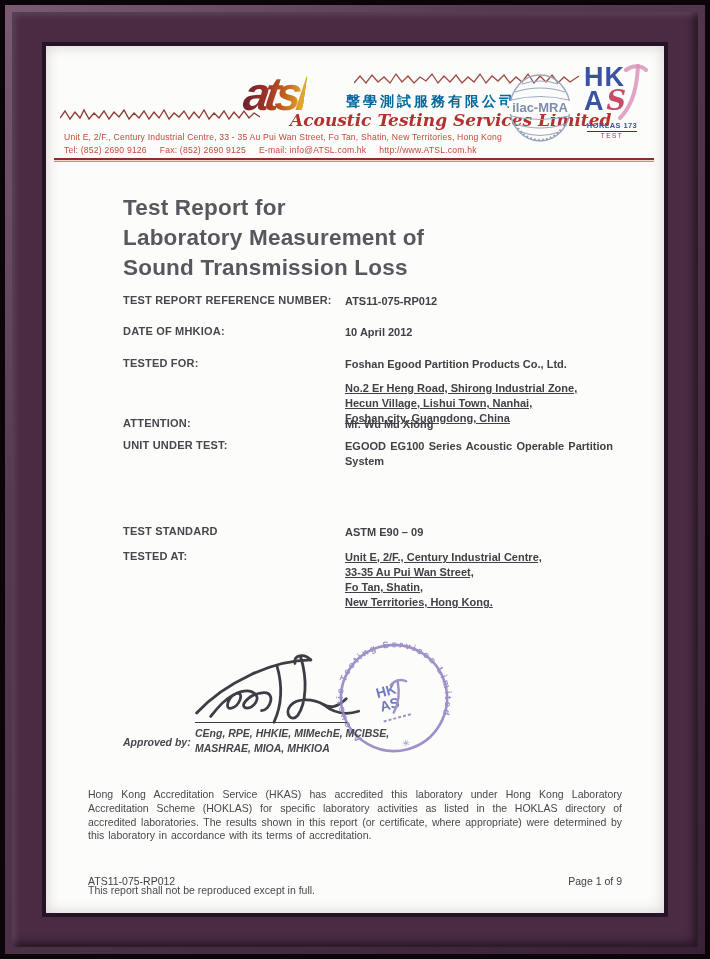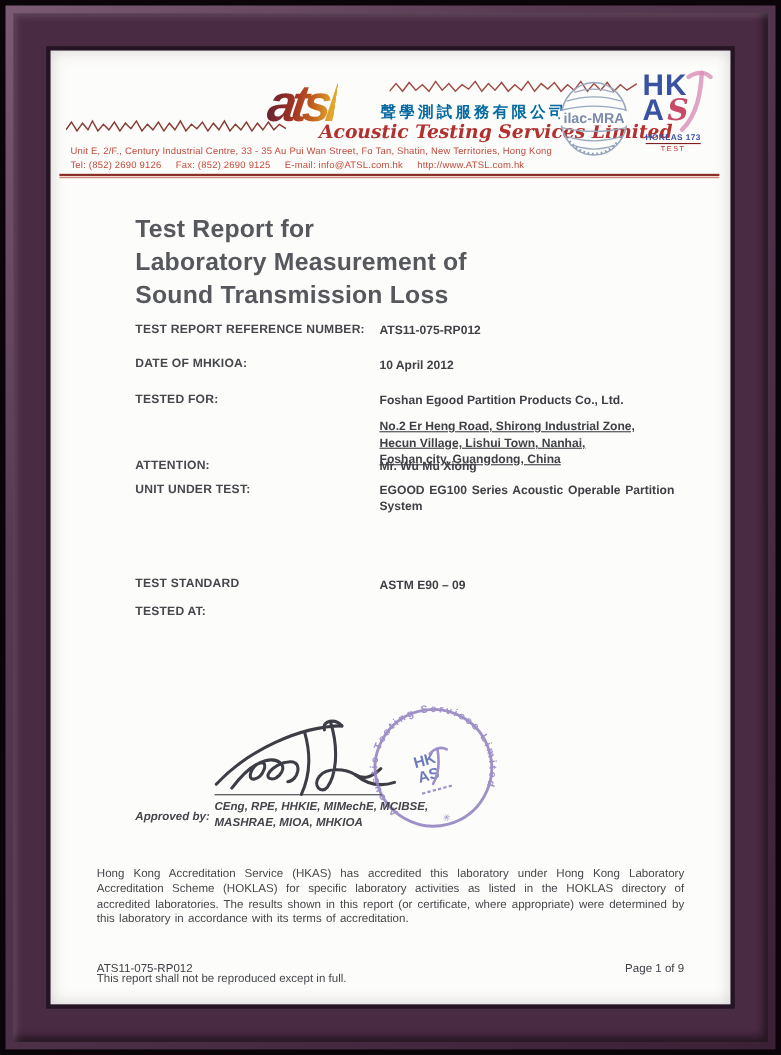--- a/index.html
+++ b/index.html
@@ -156,20 +156,24 @@
         <div class="f-value">
           <div class="just">EGOOD EG100 Series Acoustic Operable Partition System</div>
         </div>
       </div>
       <div class="field-row r6">
         <div class="f-label">TEST STANDARD</div>
         <div class="f-value">ASTM E90 – 09</div>
       </div>
       <div class="field-row r7">
         <div class="f-label">TESTED AT:</div>
+        <div class="f-value ml">Unit E, 2/F., Century Industrial Centre,
+33-35 Au Pui Wan Street,
+Fo Tan, Shatin,
+New Territories, Hong Kong.</div>
       </div>
 
       <svg class="signature" width="196" height="92" viewBox="0 0 196 92">
         <g fill="none" stroke="#3c3d45" stroke-width="2.8" stroke-linecap="round">
           <path d="M 14,62 C 44,32 92,12 130,13"></path>
           <path d="M 130,13 C 124,6 112,7 114,16"></path>
           <path d="M 28,66 C 46,44 62,38 58,50 C 54,60 42,62 46,52 C 50,42 68,38 74,46 C 78,52 68,62 62,58 C 58,54 70,44 82,44 C 94,44 88,62 79,62"></path>
           <path d="M 96,18 C 101,38 99,58 91,74"></path>
           <path d="M 120,10 C 126,32 124,56 115,68 C 109,75 101,66 108,58 C 115,50 132,52 141,58 C 149,63 156,60 164,53"></path>
           <path d="M 141,58 C 150,66 162,70 176,66"></path>

